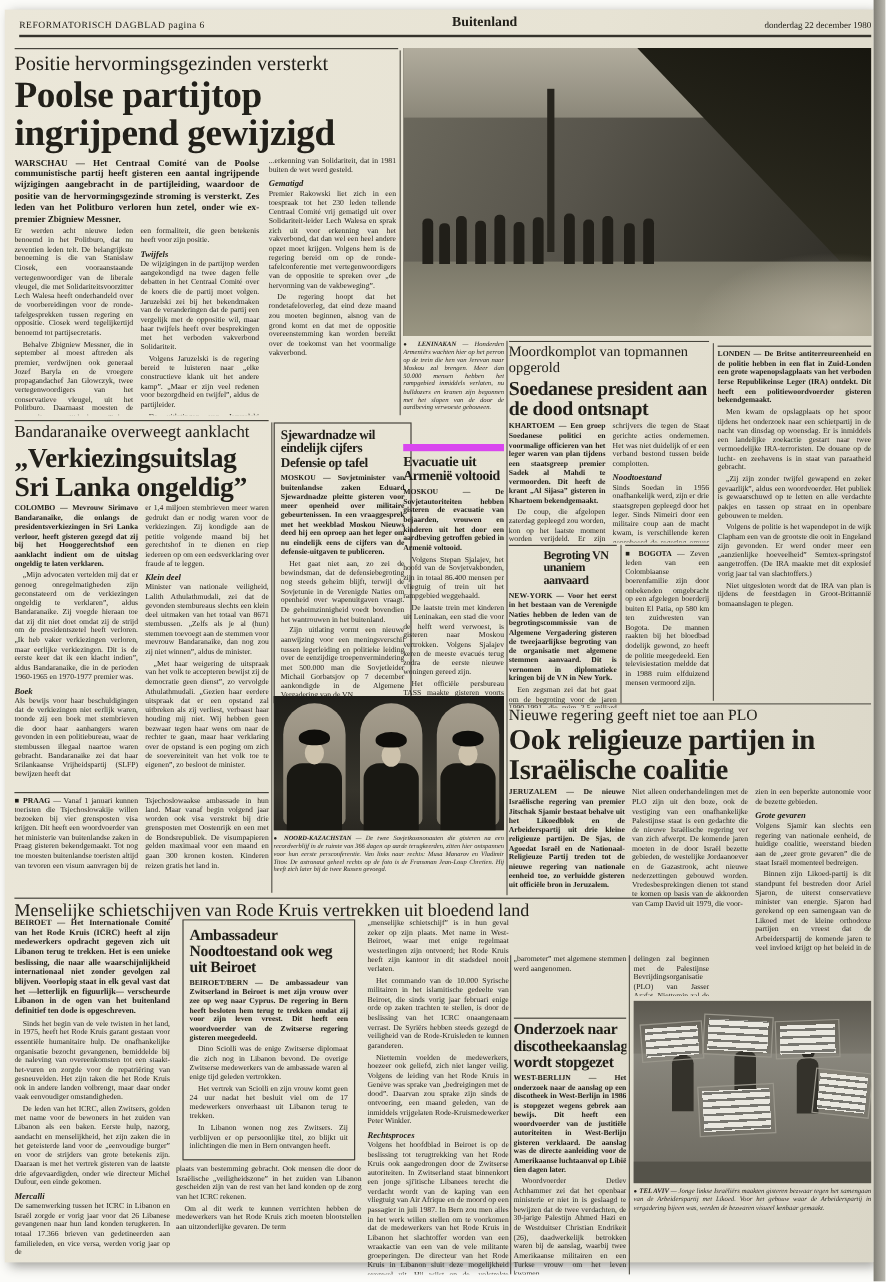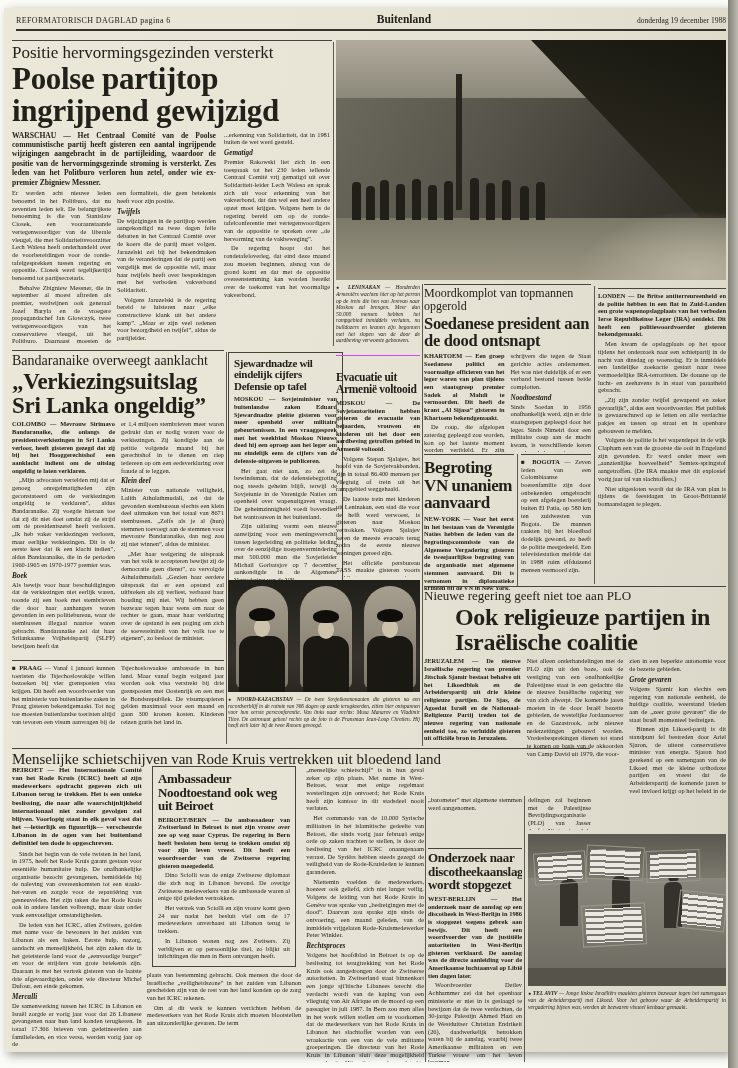--- a/index.html
+++ b/index.html
@@ -68,21 +68,21 @@
 <div class="page">
   <div class="paper"></div>
   <div class="paperedge"></div>
 
   <div class="header">
     <div class="masthead">
       <span>REFORMATORISCH DAGBLAD</span>
       <span>pagina 6</span>
     </div>
     <div class="sec">Buitenland</div>
-    <div class="date">donderdag 19 december 1988</div>
+    <div class="date">donderdag 22 december 1980</div>
   </div>
 
   <section class="art bd" style="left:12px;top:40px;width:320px;height:306px;">
     <div class="kicker rt" style="font-size:17px;">Positie hervormingsgezinden versterkt</div>
     <h1 class="hl" style="font-size:31px;">Poolse partijtop ingrijpend gewijzigd</h1>
     <div class="cols" style="gap:8px;">
       <div style="width:204px;">
         <p class="lead" style="font-size:7.6px;line-height:1.25;">WARSCHAU — Het Centraal Comité van de Poolse communistische partij heeft gisteren een aantal ingrijpende wijzigingen aangebracht in de partijleiding, waardoor de positie van de hervormingsgezinde stroming is versterkt. Zes leden van het Politburo verloren hun zetel, onder wie ex-premier Zbigniew Messner.</p>
         <div class="cols">
           <div class="col">
@@ -182,21 +182,21 @@
     <p><span>■</span> <b>PRAAG</b><span> — Vanaf 1 januari kunnen toeristen die Tsjechoslowakije willen bezoeken bij vier grensposten visa krijgen. Dit heeft een woordvoerder van het ministerie van buitenlandse zaken in Praag gisteren bekendgemaakt. Tot nog toe moesten buitenlandse toeristen altijd van tevoren een visum aanvragen bij de Tsjechoslowaakse ambassade in hun land. Maar vanaf begin volgend jaar worden ook visa verstrekt bij drie grensposten met Oostenrijk en een met de Bondsrepubliek. De visumpapieren gelden maximaal voor een maand en gaan 300 kronen kosten. Kinderen reizen gratis het land in.</span></p>
   </section>
 
   <section class="art bd box" style="left:228px;top:352px;width:103px;height:224px;">
     <h3 class="hl" style="font-size:11px;">Sjewardnadze wil eindelijk cijfers Defensie op tafel</h3>
     <p class="lead">MOSKOU — Sovjetminister van buitenlandse zaken Eduard Sjewardnadze pleitte gisteren voor meer openheid over militaire gebeurtenissen. In een vraaggesprek met het weekblad Moskou Nieuws deed hij een oproep aan het leger om nu eindelijk eens de cijfers van de defensie-uitgaven te publiceren.</p>
     <p class="ind">Het gaat niet aan, zo zei de bewindsman, dat de defensiebegroting nog steeds geheim blijft, terwijl de Sovjetunie in de Verenigde Naties om openheid over wapenuitgaven vraagt. De geheimzinnigheid voedt bovendien het wantrouwen in het buitenland.</p>
     <p class="ind">Zijn uitlating vormt een nieuwe aanwijzing voor een meningsverschil tussen legerleiding en politieke leiding over de eenzijdige troepenvermindering met 500.000 man die Sovjetleider Michail Gorbatsjov op 7 december aankondigde in de Algemene Vergadering van de VN.</p>
   </section>
 
-  <section class="art bd" style="left:336px;top:355px;width:84px;height:206px;border-top:1px solid #d946ef;padding-top:15px;">
+  <section class="art bd" style="left:336px;top:370px;width:84px;height:206px;border-top:6px solid #d946ef;padding-top:3px;">
     <h3 class="hl" style="font-size:11.5px;">Evacuatie uit Armenië voltooid</h3>
     <p class="lead">MOSKOU — De Sovjetautoriteiten hebben gisteren de evacuatie van bejaarden, vrouwen en kinderen uit het door een aardbeving getroffen gebied in Armenië voltooid.</p>
     <p class="ind">Volgens Stepan Sjalajev, het hoofd van de Sovjetvakbonden, zijn in totaal 86.400 mensen per vliegtuig of trein uit het rampgebied weggehaald.</p>
     <p class="ind">De laatste trein met kinderen uit Leninakan, een stad die voor de helft werd verwoest, is gisteren naar Moskou vertrokken. Volgens Sjalajev keren de meeste evacués terug zodra de eerste nieuwe woningen gereed zijn.</p>
     <p class="ind">Het officiële persbureau TASS maakte gisteren voorts melding van een nieuwe aardbeving, in de Centraalaziatische republiek Kirgizië. De aardschok had een kracht van 6 op de in de SU gehanteerde schaal van Mercalli, ofte wel sterk genoeg om schade aan te richten aan gebouwen. Er werd geen melding gemaakt van slachtoffers.</p>
   </section>
 
   <div class="photo ph2" style="left:228px;top:580px;width:192px;height:112px;">
     <div class="chair" style="left:8px;"></div>
     <div class="chair" style="left:72px;"></div>
@@ -212,33 +212,33 @@
     <div class="chat" style="left:149px;top:29px;"></div>
   </div>
 
   <div class="art cap" style="left:228px;top:696px;width:192px;height:52px;font-size:5.4px;">
     <span class="capb">●</span>
     <b>NOORD-KAZACHSTAN</b>
     <span>— De twee Sovjetkosmonauten die gisteren na een recordverblijf in de ruimte van 366 dagen op aarde terugkeerden, zitten hier ontspannen voor hun eerste persconferentie. Van links naar rechts: Musa Manarov en Vladimir Titov. De astronaut geheel rechts op de foto is de Fransman Jean-Loup Chretien. Hij heeft zich later bij de twee Russen gevoegd.</span>
   </div>
 
   <section class="art bd" style="left:424px;top:454px;width:90px;height:132px;border-top:1px solid #46443c;padding-top:3px;">
-    <h3 class="hl" style="font-size:17px;letter-spacing:-.4px;">Begroting VN unaniem aanvaard</h3>
+    <h3 class="hl" style="font-size:10px;letter-spacing:-.4px;margin-left:29px;">Begroting VN unaniem aanvaard</h3>
     <p class="lead">NEW-YORK — Voor het eerst in het bestaan van de Verenigde Naties hebben de leden van de begrotingscommissie van de Algemene Vergadering gisteren de tweejaarlijkse begroting van de organisatie met algemene stemmen aanvaard. Dit is vernomen in diplomatieke kringen bij de VN in New York.</p>
     <p class="ind">Een zegsman zei dat het gaat om de begroting voor de jaren 1990-1991, die ruim 3,5 miljard gulden bedraagt. De unanimiteit van de beslissing is van cruciaal belang voor de toekomst van de organisatie, omdat de Algemene Vergadering daarmee bereid is gebleken tot veranderingen, aldus de zegsman.</p>
 
   </section>
 
   <section class="art bd" style="left:521px;top:454px;width:70px;height:132px;border-top:1px solid #46443c;padding-top:3px;">
     <p><span>■</span> <b>BOGOTA</b><span> — Zeven leden van een Colombiaanse boerenfamilie zijn door onbekenden omgebracht op een afgelegen boerderij buiten El Patia, op 580 km ten zuidwesten van Bogota. De mannen raakten bij het bloedbad dodelijk gewond, zo heeft de politie meegedeeld. Een televisiestation meldde dat in 1988 ruim elfduizend mensen vermoord zijn.</span></p>
   </section>
 
   <section class="art bd" style="left:424px;top:586px;width:302px;height:208px;">
     <div class="kicker rt" style="font-size:13px;">Nieuwe regering geeft niet toe aan PLO</div>
-    <h1 class="hl" style="font-size:24px;padding-left:31px;">Ook religieuze partijen in Israëlische coalitie</h1>
+    <h1 class="hl" style="font-size:24px;">Ook religieuze partijen in Israëlische coalitie</h1>
     <div class="cols">
       <div class="col">
         <p class="lead">JERUZALEM — De nieuwe Israëlische regering van premier Jitschak Sjamir bestaat behalve uit het Likoedblok en de Arbeiderspartij uit drie kleine religieuze partijen. De Sjas, de Agoedat Israël en de Nationaal-Religieuze Partij treden tot de nieuwe regering van nationale eenheid toe, zo verluidde gisteren uit officiële bron in Jeruzalem.</p>
       </div>
       <div class="col">
         <p>Niet alleen onderhandelingen met de PLO zijn uit den boze, ook de vestiging van een onafhankelijke Palestijnse staat is een gedachte die de nieuwe Israëlische regering ver van zich afwerpt. De komende jaren moeten in de door Israël bezette gebieden, de westelijke Jordaanoever en de Gazastrook, acht nieuwe nederzettingen gebouwd worden. Vredesbesprekingen dienen tot stand te komen op basis van de akkoorden van Camp David uit 1979, die voor-</p>
       </div>
       <div class="col">
         <p>zien in een beperkte autonomie voor de bezette gebieden.</p>
         <h4 class="sub">Grote gevaren</h4>

